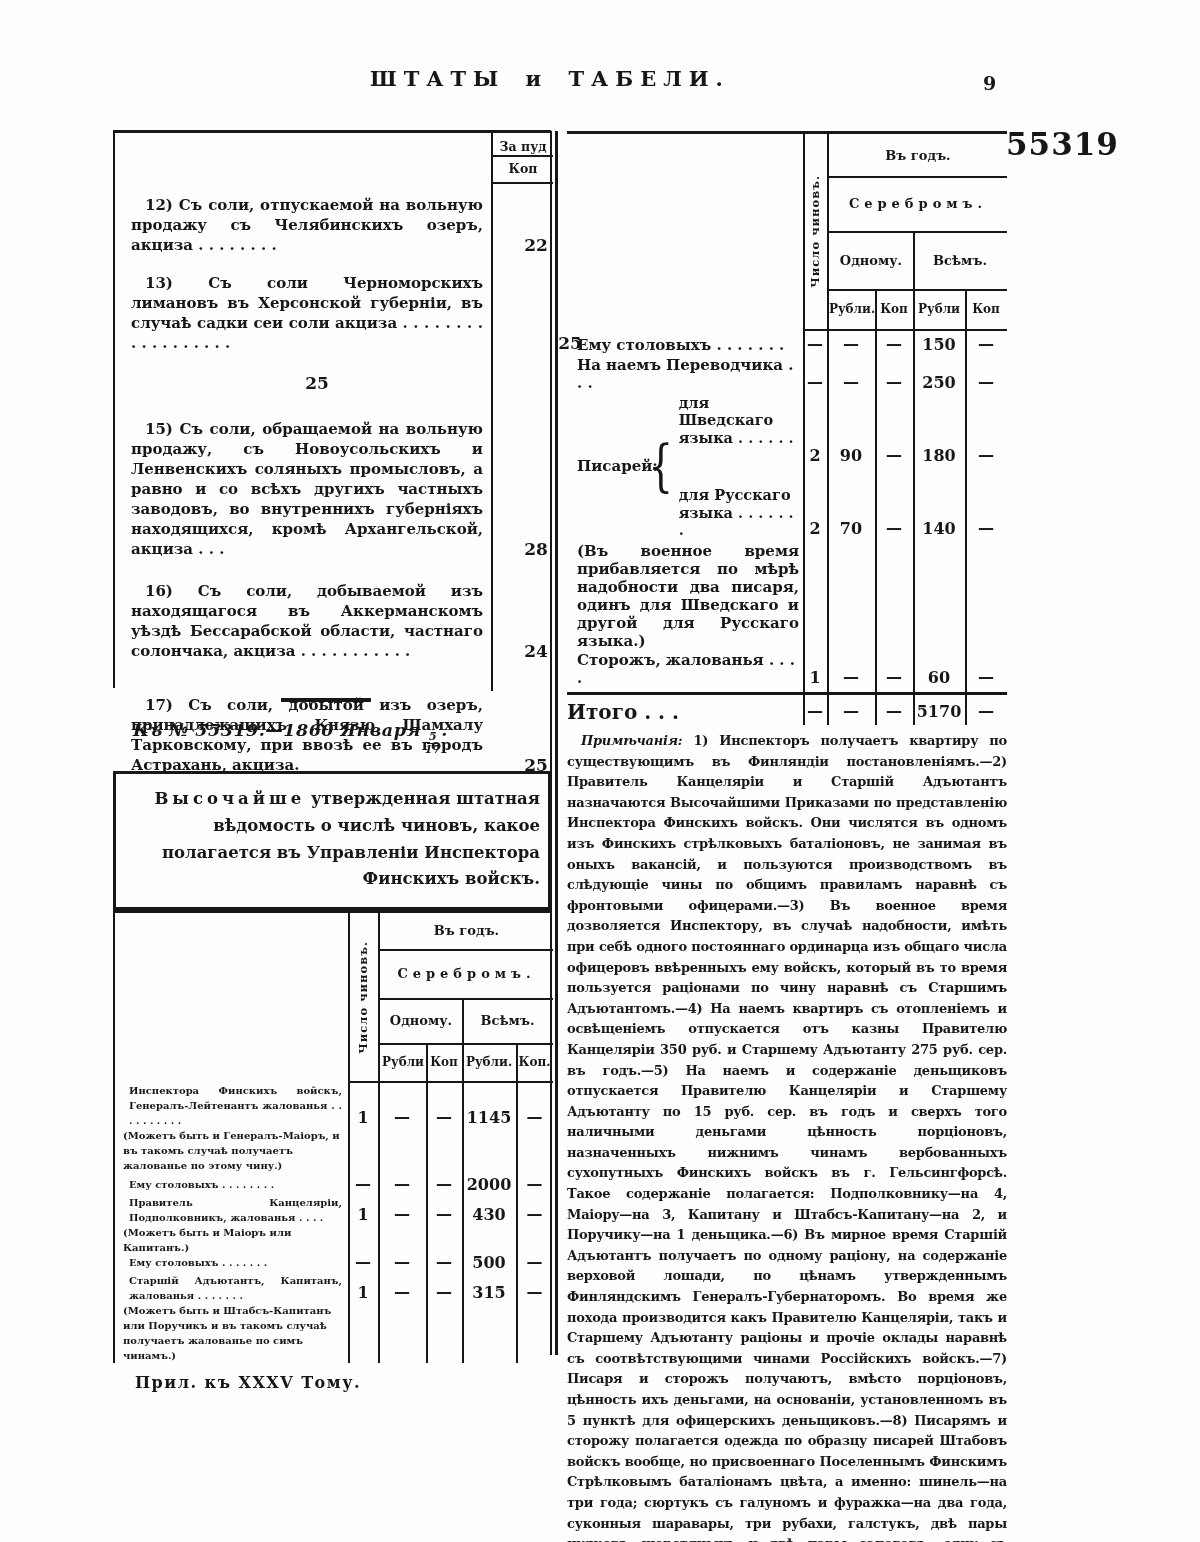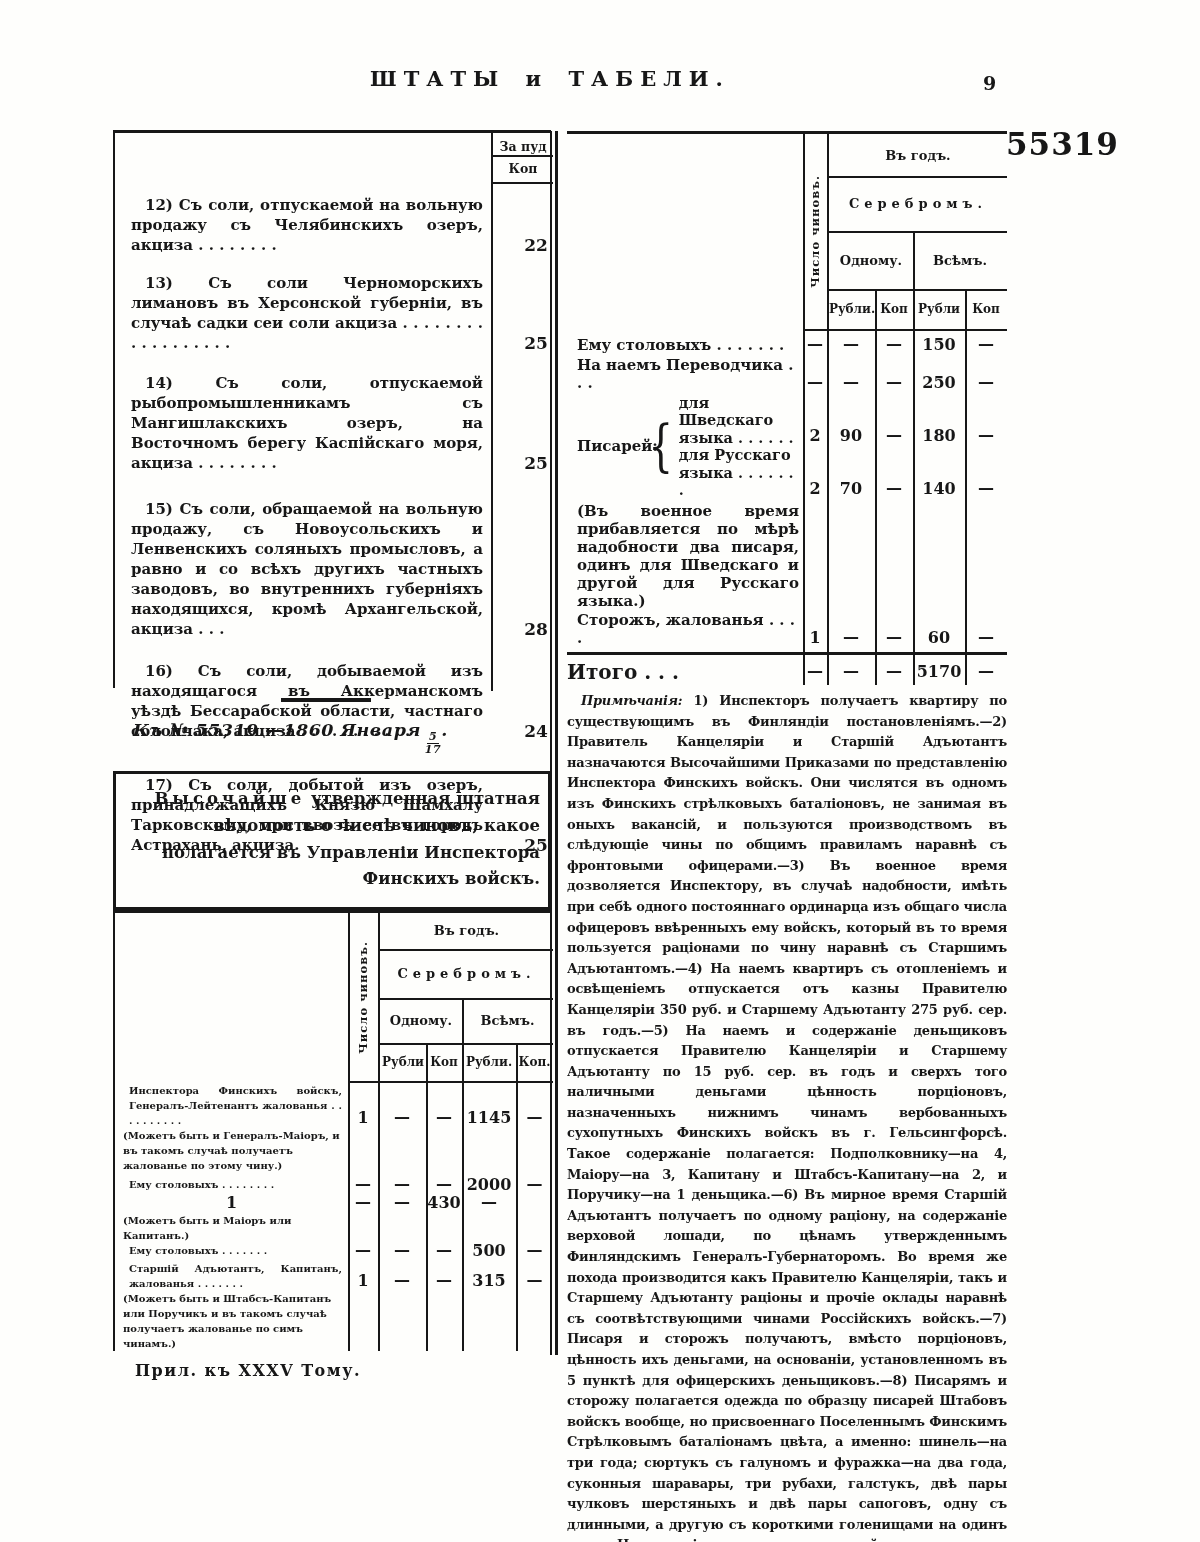--- a/index.html
+++ b/index.html
@@ -28,21 +28,21 @@
   .salt-table { position:relative; width:438px; height:558px;
     border-top:3px solid #171717; border-left:2px solid #171717; }
   .salt-sep  { position:absolute; left:376px; top:0; width:2px; height:558px; background:#171717; }
   .salt-head { position:absolute; left:378px; top:0; width:60px; }
   .salt-head .hcell { text-align:center; font-size:12.5px; padding-top:6px; height:24px;
     border-bottom:2px solid #171717; }
   .salt-head .hcell2 { height:27px; padding-top:4px; }
   .salt-row { display:grid; grid-template-columns:376px 62px; }
   .salt-text { padding:0 8px 0 16px; font-size:15px; line-height:20px; text-align:justify; text-indent:14px; }
   .salt-val  { display:flex; align-items:flex-end; justify-content:center; font-size:17px; padding-bottom:0;padding-left:28px; }
-  .m0{margin-top:62px;} .m1{margin-top:18px;} .m2{margin-top:20px;}
+  .m0{margin-top:62px;} .m1{margin-top:18px;gap:34px;} .m2{margin-top:20px;}
   .m3{margin-top:26px;} .m4{margin-top:22px;} .m5{margin-top:34px;}
 
   .end-rule { width:90px; height:4px; background:#171717; margin:10px 0 0 168px; }
 
   
   .ref-line { margin:18px 0 0 20px; font-style:italic; font-size:17.5px; letter-spacing:0.5px; }
   .frac { display:inline-flex; flex-direction:column; align-items:center; vertical-align:-4px;
     font-size:11px; line-height:1.05; margin-left:4px; }
   .frac .fnum { border-bottom:1.5px solid #171717; padding:0 2px; }
 
@@ -119,21 +119,20 @@
 
       <div class="salt-row m0">
         <div class="salt-text">12) Съ соли, отпускаемой на вольную продажу съ Челябинскихъ озеръ, акциза . . . . . . . .</div>
         <div class="salt-val">22</div>
       </div>
       <div class="salt-row m1">
         <div class="salt-text">13) Съ соли Черноморскихъ лимановъ въ Херсонской губерніи, въ случаѣ садки сеи соли акциза . . . . . . . . . . . . . . . . . .</div>
         <div class="salt-val">25</div>
       </div>
       <div class="salt-row m2">
-        <div class="salt-text">14) Съ соли, отпускаемой рыбопромышленникамъ съ Мангишлакскихъ озеръ, на Восточномъ берегу Каспійскаго моря, акциза . . . . . . . .</div>
         <div class="salt-val">25</div>
       </div>
       <div class="salt-row m3">
         <div class="salt-text">15) Съ соли, обращаемой на вольную продажу, съ Новоусольскихъ и Ленвенскихъ соляныхъ промысловъ, а равно и со всѣхъ другихъ частныхъ заводовъ, во внутреннихъ губерніяхъ находящихся, кромѣ Архангельской, акциза . . .</div>
         <div class="salt-val">28</div>
       </div>
       <div class="salt-row m4">
         <div class="salt-text">16) Съ соли, добываемой изъ находящагося въ Аккерманскомъ уѣздѣ Бессарабской области, частнаго солончака, акциза . . . . . . . . . . .</div>
         <div class="salt-val">24</div>
       </div>
@@ -202,20 +201,21 @@
         </div>
         <div class="lrow" style="margin-top:4px;">
           <div class="lbl">Ему столовыхъ . . . . . . . .</div>
           <div class="num">—</div>
           <div class="num">—</div>
           <div class="num">—</div>
           <div class="num">2000</div>
           <div class="num">—</div>
         </div>
         <div class="lrow">
+          <div class="lbl">Правитель Канцеляріи, Подполковникъ, жалованья . . . .</div>
           <div class="num">1</div>
           <div class="num">—</div>
           <div class="num">—</div>
           <div class="num">430</div>
           <div class="num">—</div>
         </div>
         <div class="lrow">
           <div class="lbl note">(Можетъ быть и Маіоръ или Капитанъ.)</div>
           <div></div>
             <div></div>
@@ -296,21 +296,21 @@
           <div class="num">250</div>
           <div class="num">—</div>
         </div>
 
         <div class="rrow">
           <div class="lbl group-lbl">
             <span class="plabel">Писарей:</span>
             <span class="brace">{</span>
             <span class="group-items">
               <span class="gi" style="display:block;">для Шведскаго языка . . . . . .</span>
-              <span class="gi" style="display:block;">для Русскаго языка . . . . . . .</span>
+              <span class="gi" style="display:block;margin-top:40px;">для Русскаго языка . . . . . . .</span>
             </span>
           </div>
           <div class="gcol">
               <span>2</span>
               <span>2</span>
             </div>
           <div class="gcol">
               <span>90</span>
               <span>70</span>
             </div>

